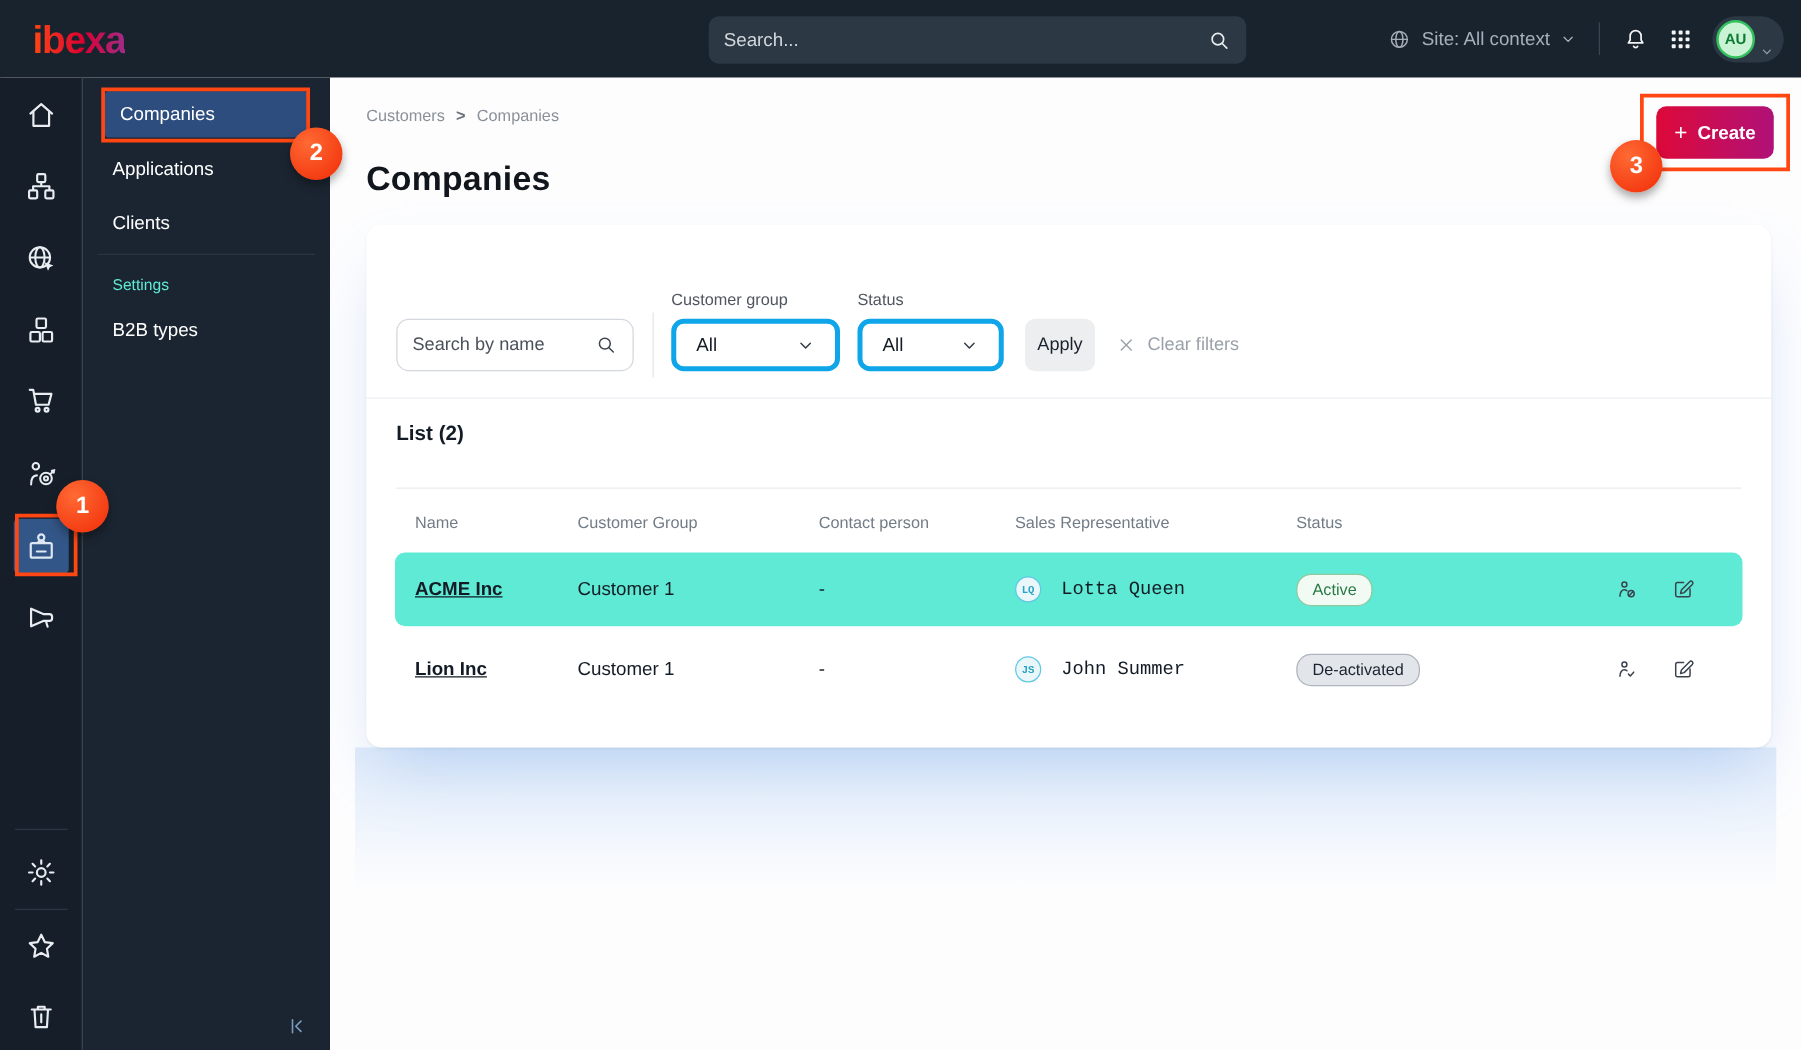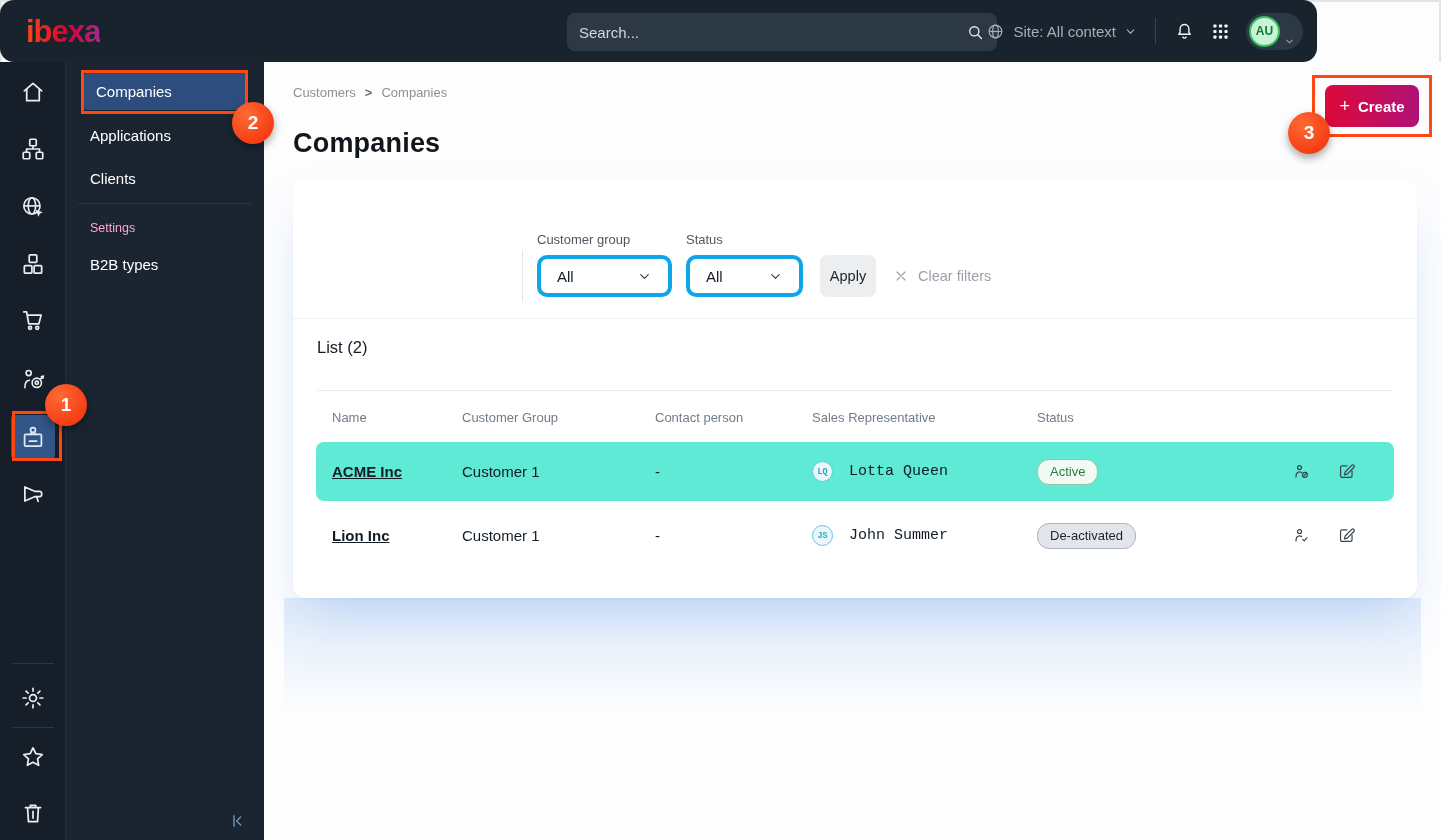--- a/index.html
+++ b/index.html
@@ -2,21 +2,21 @@
 <html><head>
 <meta charset="utf-8">
 <style>
   * { margin:0; padding:0; box-sizing:border-box; }
   html,body { width:1441px; height:840px; }
   body { font-family:"Liberation Sans", sans-serif; background:#fff; }
   #app { position:relative; width:1441px; height:840px; overflow:hidden; background:#fdfdfe;
          box-shadow: inset 0 0 0 2px #e3e4e6; }
 
   
-  .topbar { position:absolute; left:0; top:0; width:1317px; height:62px; background:#19232e; z-index:20;border-radius:14px; }
+  .topbar { position:absolute; left:0; top:0; width:1441px; height:62px; background:#19232e; z-index:20; }
   .logo { position:absolute; left:26px; top:14px; font-size:31px; font-weight:bold; letter-spacing:-1px;
           background:linear-gradient(90deg,#ff4713 0%,#db0032 55%,#a12c8a 100%);
           -webkit-background-clip:text; background-clip:text; color:transparent; }
   .top-search { position:absolute; left:567px; top:13px; width:430px; height:38px; background:#2c3945;
                 border-radius:8px; display:flex; align-items:center; padding:0 12px; }
   .top-search input { flex:1; background:transparent; border:none; outline:none; color:#e8ecef; font-size:15px;
                       font-family:"Liberation Sans", sans-serif; }
   .top-search input::placeholder { color:#d2d7dc; }
   .topbar-right { position:absolute; right:14px; top:0; height:62px; display:flex; align-items:center; gap:16px; }
   .site-sel { display:flex; align-items:center; gap:8px; color:#a6afb9; font-size:15px; cursor:pointer; }
@@ -34,21 +34,21 @@
                justify-content:center; color:#e9edf1; cursor:pointer; }
   .rail-icon.current { left:11px; width:44px; height:44px; background:#325687; border-radius:4px; }
   .rail-div { position:absolute; left:12px; width:42px; height:1px; background:#2b3642; }
 
   
   .sidebar { position:absolute; left:66px; top:62px; width:198px; bottom:0; background:#1b2531; z-index:9; }
   .nav-item { position:absolute; left:12px; width:174px; height:40px; display:flex; align-items:center;
               padding-left:12px; color:#fff; font-size:15px; cursor:pointer; border-radius:3px; }
   .nav-item.selected { background:#2d4d7e; }
   .side-div { position:absolute; left:12px; right:12px; height:1px; background:#2a3540; }
-  .side-label { position:absolute; left:24px; color:#f9a8d4; font-size:12.5px; }
+  .side-label { position:absolute; left:24px; color:#5eead4; font-size:12.5px; }
   .collapse-btn { position:absolute; right:18px; bottom:10px; color:#7d9cc4; cursor:pointer; }
 
   
   .main { position:absolute; left:264px; top:62px; right:0; bottom:0; background:#fdfdfe; }
   .glow { position:absolute; left:20px; top:536px; right:20px; height:115px;
           background:linear-gradient(180deg, rgba(199,220,247,.55), rgba(255,255,255,0)); }
   .breadcrumb { position:absolute; left:29px; top:23px; display:flex; gap:9px; font-size:13px; color:#8a9199; }
   .breadcrumb .sep { color:#6a7078; font-weight:bold; }
   .crumb { cursor:pointer; }
   .page-title { position:absolute; left:29px; top:66px; font-size:27px; font-weight:800; color:#11161d; letter-spacing:.2px; }
@@ -72,21 +72,21 @@
   .v-div { position:absolute; left:229px; top:70px; width:1px; height:52px; background:#e3e6ea; }
   .dropdown { position:absolute; top:75px; height:42px; border:4px solid #0ea5e9; border-radius:10px;
               display:flex; align-items:center; justify-content:space-between; padding:0 16px;
               font-size:15px; color:#131c26; cursor:pointer; background:#fff; }
   .apply-btn { position:absolute; left:527px; top:75px; width:56px; height:42px; background:#eceef0; border:none;
                border-radius:8px; font-size:14.5px; color:#1a222c; cursor:pointer; font-family:"Liberation Sans", sans-serif; }
   .clear-btn { position:absolute; left:600px; top:75px; height:42px; display:flex; align-items:center; gap:9px;
                color:#9aa1a9; font-size:14.5px; cursor:pointer; }
   .filter-div { position:absolute; left:0; right:0; top:138px; height:1px; background:#eef0f3; }
 
-  .list-heading { position:absolute; left:24px; top:158px; font-size:16.5px; font-weight:normal; color:#131c26; }
+  .list-heading { position:absolute; left:24px; top:158px; font-size:16.5px; font-weight:bold; color:#131c26; }
   .table-topline { position:absolute; left:24px; right:24px; top:210px; height:1px; background:#e9ebee; }
   .thead, .trow { position:absolute; left:23px; width:1078px; display:grid;
                   grid-template-columns:146px 193px 157px 225px 243px 1fr; align-items:center; }
   .thead { top:222px; height:30px; font-size:13px; color:#727c87; }
   .thead > div:first-child, .trow > .cell-name { padding-left:16px; }
   .trow { height:59px; font-size:15px; color:#131c26; }
   .trow.r0 { top:262px; background:#5eead4; border-radius:8px; }
   .trow.r1 { top:326px; background:#fff; }
   .cell-name a { color:#131c26; font-weight:600; text-decoration:underline; cursor:pointer; }
   .rep { display:flex; align-items:center; gap:16px;font-family:Liberation Mono, monospace; }
@@ -290,20 +290,29 @@
         <span class="plus">+</span>
         <span>Create</span>
       </button>
     </div>
 
     <section class="card">
 
       <div class="fl-label" style="left:244px">Customer group</div>
       <div class="fl-label" style="left:393px">Status</div>
 
+      <div class="filter-search">
+        <input type="text" placeholder="Search by name" style="">
+        <span>
+          <svg width="18" height="18" viewBox="0 0 24 24" fill="none" stroke="#3c444e" stroke-width="1.6" stroke-linecap="round">
+            <circle cx="10.5" cy="10.5" r="5.8"></circle>
+              <path d="M14.9 14.9 L19.5 19.5"></path>
+          </svg>
+        </span>
+      </div>
 
       <div class="v-div"></div>
 
       <div class="dropdown" style="left:244px; width:135px">
         <span>All</span>
         <span>
           <svg width="15" height="15" viewBox="0 0 24 24" fill="none" stroke="#2e3640" stroke-width="1.8" stroke-linecap="round" stroke-linejoin="round">
               <path d="M6 9 l6 6 6-6"></path>
             </svg>
         </span>

